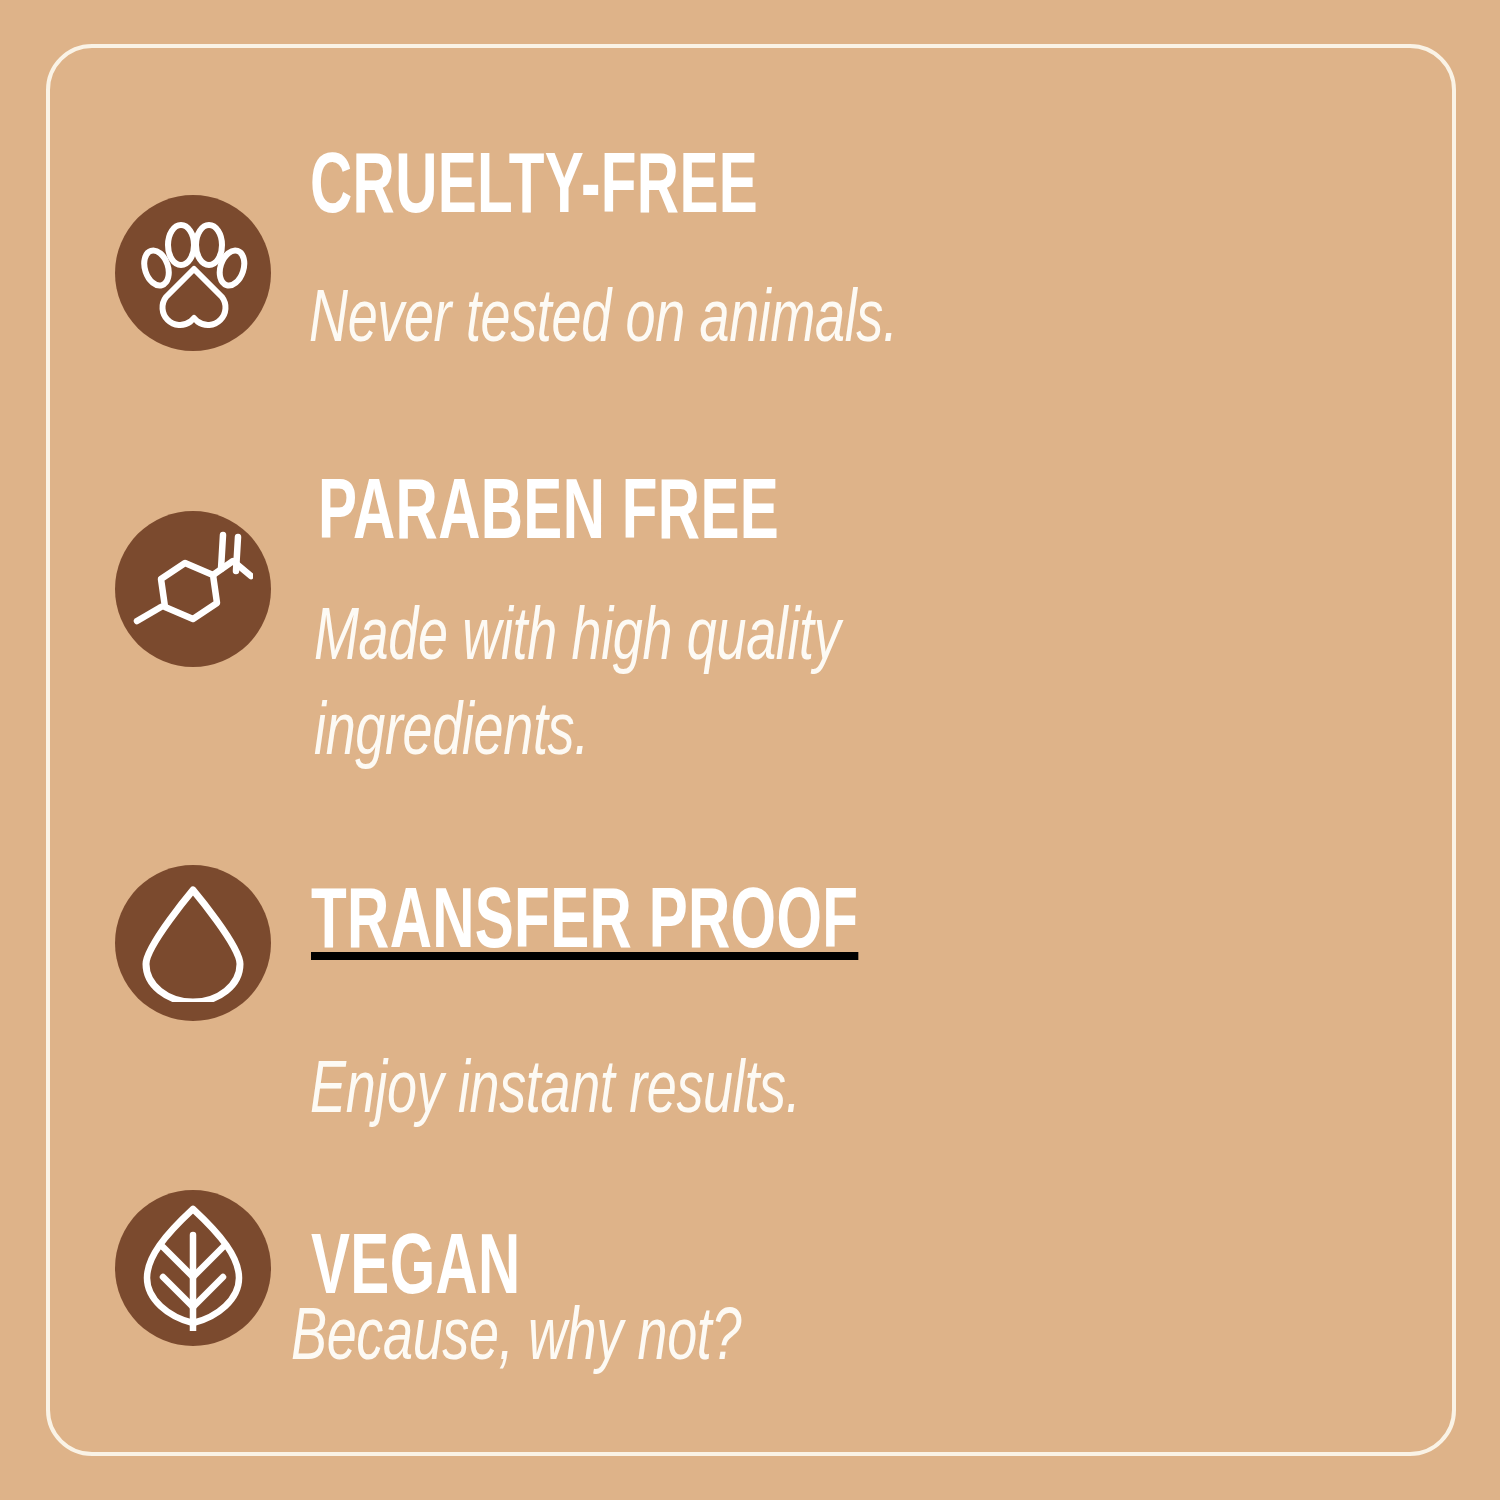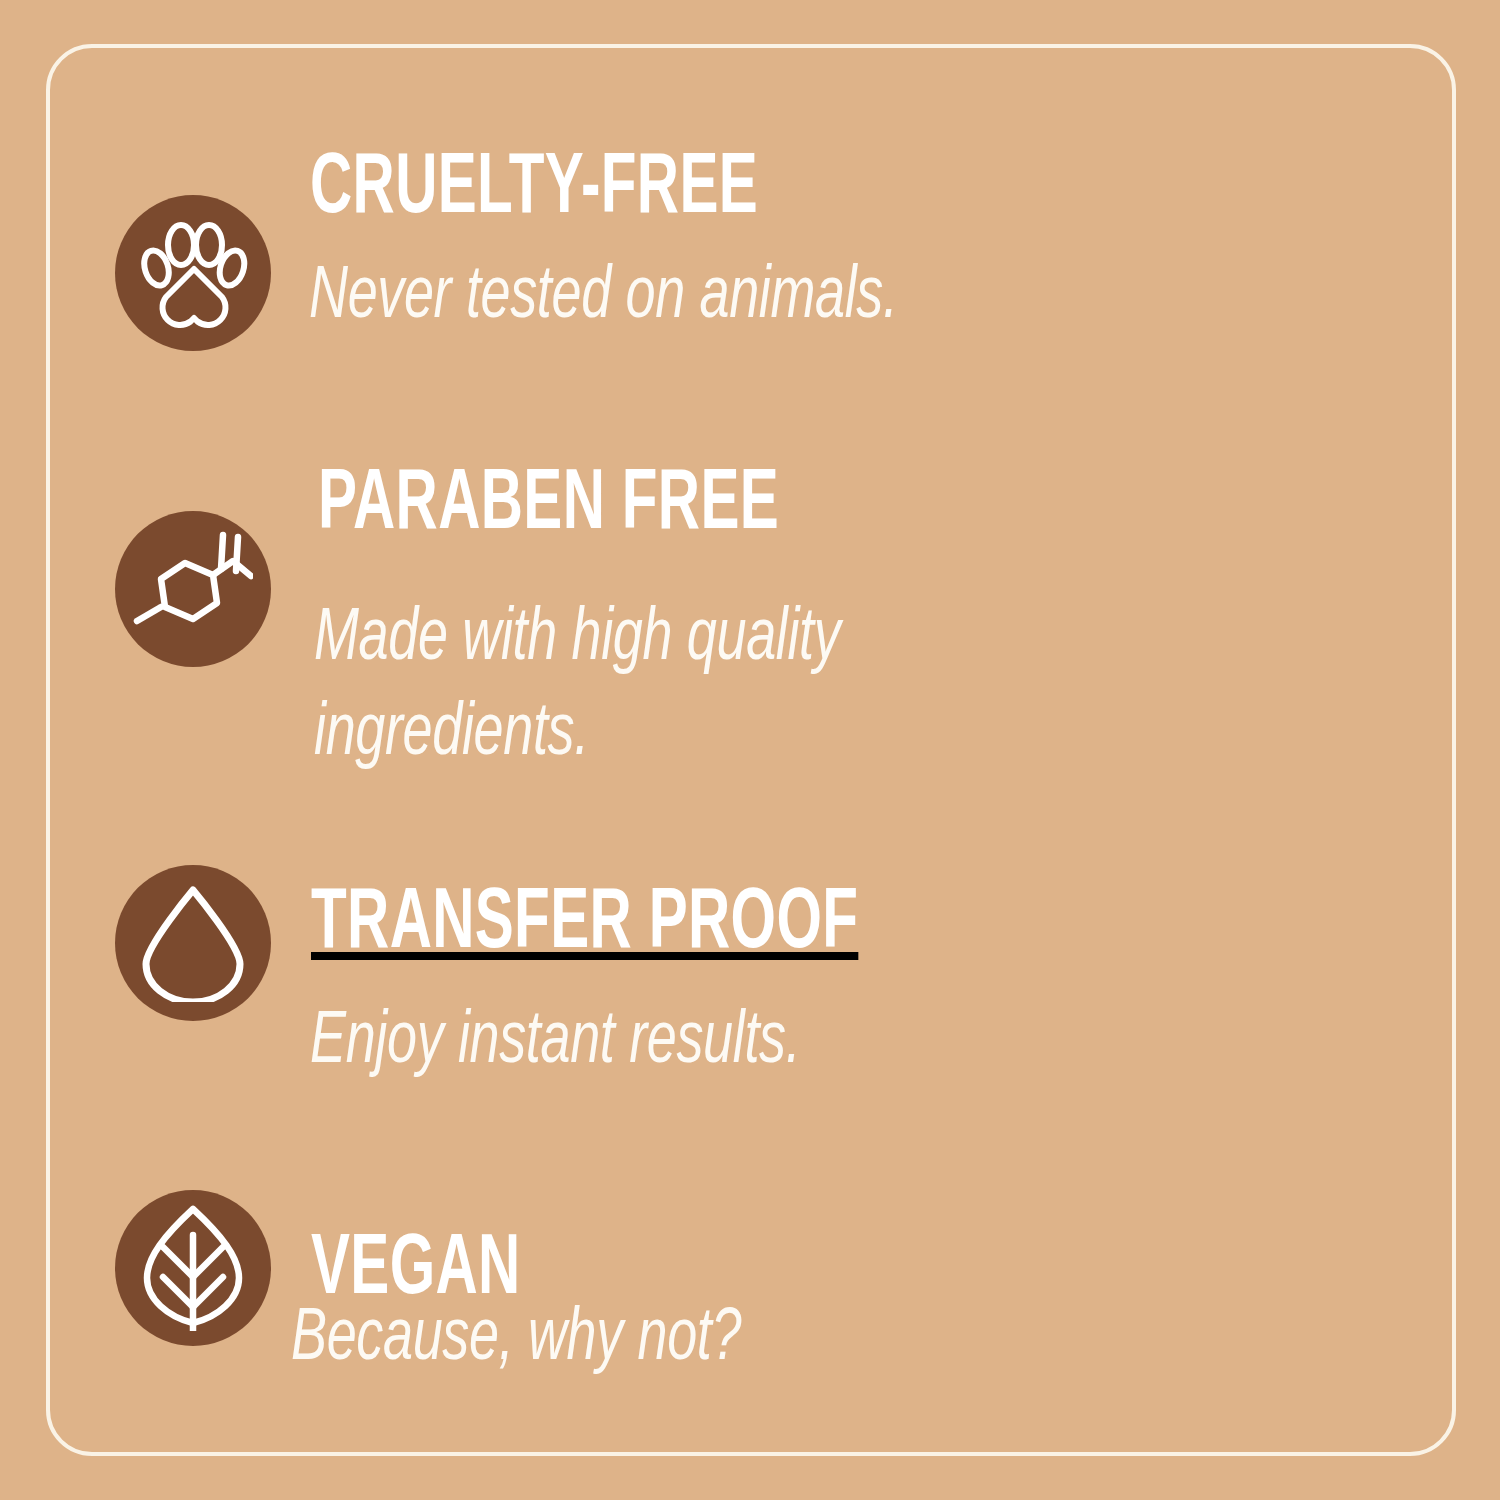--- a/index.html
+++ b/index.html
@@ -91,29 +91,29 @@
     letter-spacing: -0.5px;
     transform: scaleX(0.72);
     transform-origin: left top;
     white-space: nowrap;
     margin: 0;
   }
 
   
   #feat-0 .badge { left: 115px; top: 195px; }
   #feat-0 .head-wrap { left: 310px; top: 142px; }
-  #feat-0 .body-wrap { left: 309px; top: 244px; }
+  #feat-0 .body-wrap { left: 309px; top: 268px; }
 
   #feat-1 .badge { left: 115px; top: 511px; }
-  #feat-1 .head-wrap { left: 318px; top: 458px; }
+  #feat-1 .head-wrap { left: 318px; top: 468px; }
   #feat-1 .body-wrap { left: 314px; top: 586px; }
 
   #feat-2 .badge { left: 115px; top: 865px; }
   #feat-2 .head-wrap { left: 311px; top: 877px; text-decoration: underline; }
-  #feat-2 .body-wrap { left: 310px; top: 989px; }
+  #feat-2 .body-wrap { left: 310px; top: 1039px; }
 
   #feat-3 .badge { left: 115px; top: 1190px; }
   #feat-3 .head-wrap { left: 311px; top: 1223px; }
   #feat-3 .body-wrap { left: 291px; top: 1286px; }
 </style>
 </head>
 <body>
 
 <div id="page">
 

